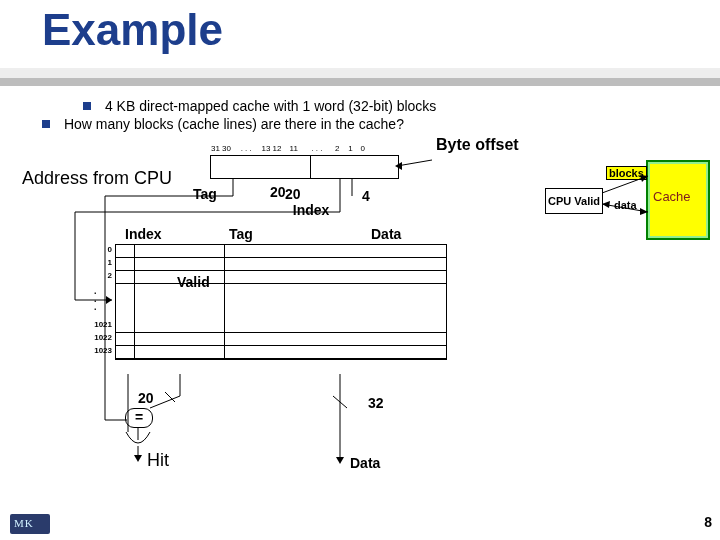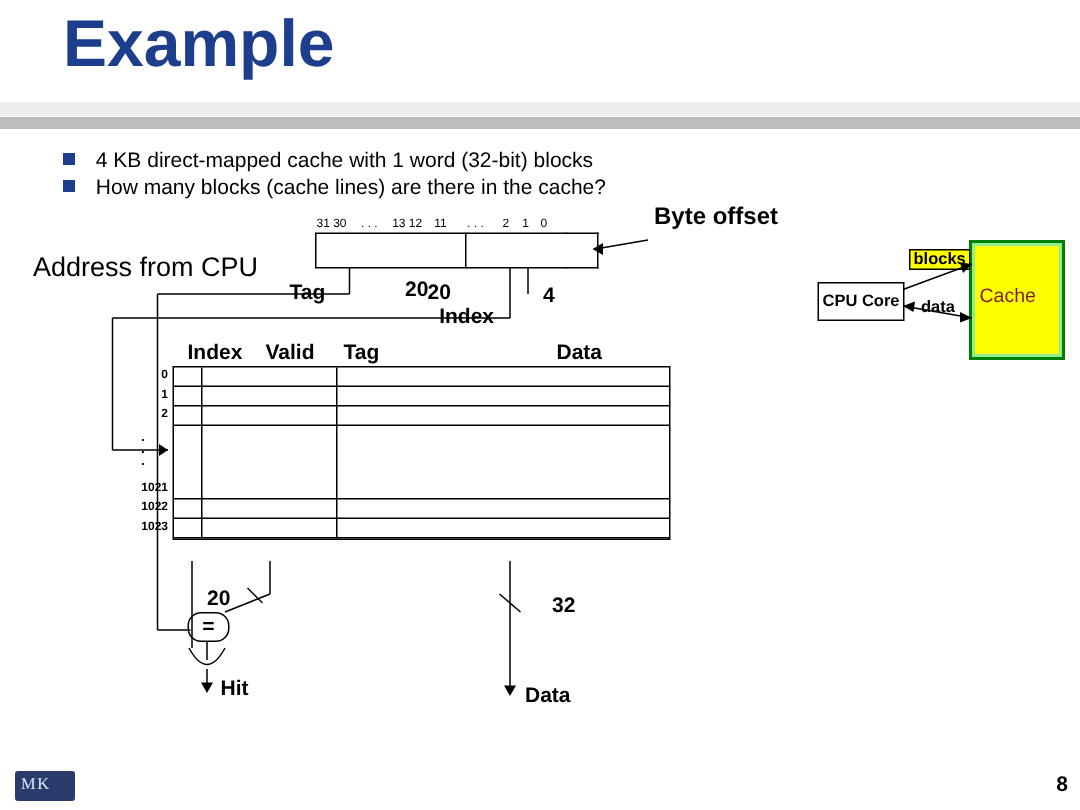--- a/index.html
+++ b/index.html
@@ -37,21 +37,21 @@
     color: #000;
   }
   .bul .sq {
     display: inline-block;
     width: 8px;
     height: 8px;
     background: #1d3e8c;
     margin-right: 10px;
     vertical-align: 1px;
   }
-  .bul1 { top: 98px; }
+  .bul1 { top: 98px; margin-left: 41px; }
   .bul2 { top: 116px; text-align: center; }
 
   
   .addr-label {
     position: absolute;
     left: 22px;
     top: 168px;
     font-size: 18px;
   }
   .bits-row {
@@ -89,21 +89,21 @@
     top: 226px;
     width: 330px;
   }
   .table-head {
     font-size: 14px;
     font-weight: bold;
     position: relative;
     height: 18px;
   }
   .th-index { position: absolute; left: 10px; }
-  .th-valid { position: absolute; left: 62px; }
+  .th-valid { position: absolute; left: 62px; margin-top: 48px; }
   .th-tag   { position: absolute; left: 114px; }
   .th-data  { position: absolute; left: 256px; }
   .table-body {
     border: 1px solid #000;
     width: 330px;
   }
   .row {
     height: 12px;
     border-bottom: 1px solid #000;
     position: relative;
@@ -125,21 +125,21 @@
 
   
   .cmp-bus { position:absolute; left: 138px; top: 390px; font-size: 14px; font-weight: bold; }
   .data-bus { position:absolute; left: 368px; top: 395px; font-size: 14px; font-weight: bold; }
   .eq-box {
     position:absolute; left: 125px; top: 408px;
     width: 26px; height: 18px;
     border:1px solid #000; border-radius: 9px;
     font-size: 14px; text-align:center; line-height:16px; font-weight:bold;
   }
-  .hit { position:absolute; left: 147px; top: 450px; font-size: 14px; font-weight: bold; }
+  .hit { position:absolute; left: 147px; top: 450px; font-size: 18px; font-weight: normal; }
   .data-out { position:absolute; left: 350px; top: 455px; font-size: 14px; font-weight: bold; }
 
   
   .cpu-core {
     position:absolute;
     left: 545px; top: 188px;
     width: 56px; height: 24px;
     border:1px solid #000; background:#fff;
     font-size: 11px; font-weight:bold;
     text-align:center; line-height:24px;
@@ -270,21 +270,21 @@
 .</div>
     </div>
 </div>
 
 <div class="cmp-bus">20</div>
 <div class="data-bus">32</div>
 <div class="eq-box">=</div>
 <div class="hit">Hit</div>
 <div class="data-out">Data</div>
 
-<div class="cpu-core">CPU Core</div>
+<div class="cpu-core">CPU Valid</div>
 <div class="cache-box"></div>
 <div class="cache-label">Cache</div>
 <div class="addr-pin">blocks</div>
 <div class="data-pin">data</div>
 
 <div class="mk-logo"></div>
 <div class="page-num">8</div>
 
 <svg class="overlay">
 

